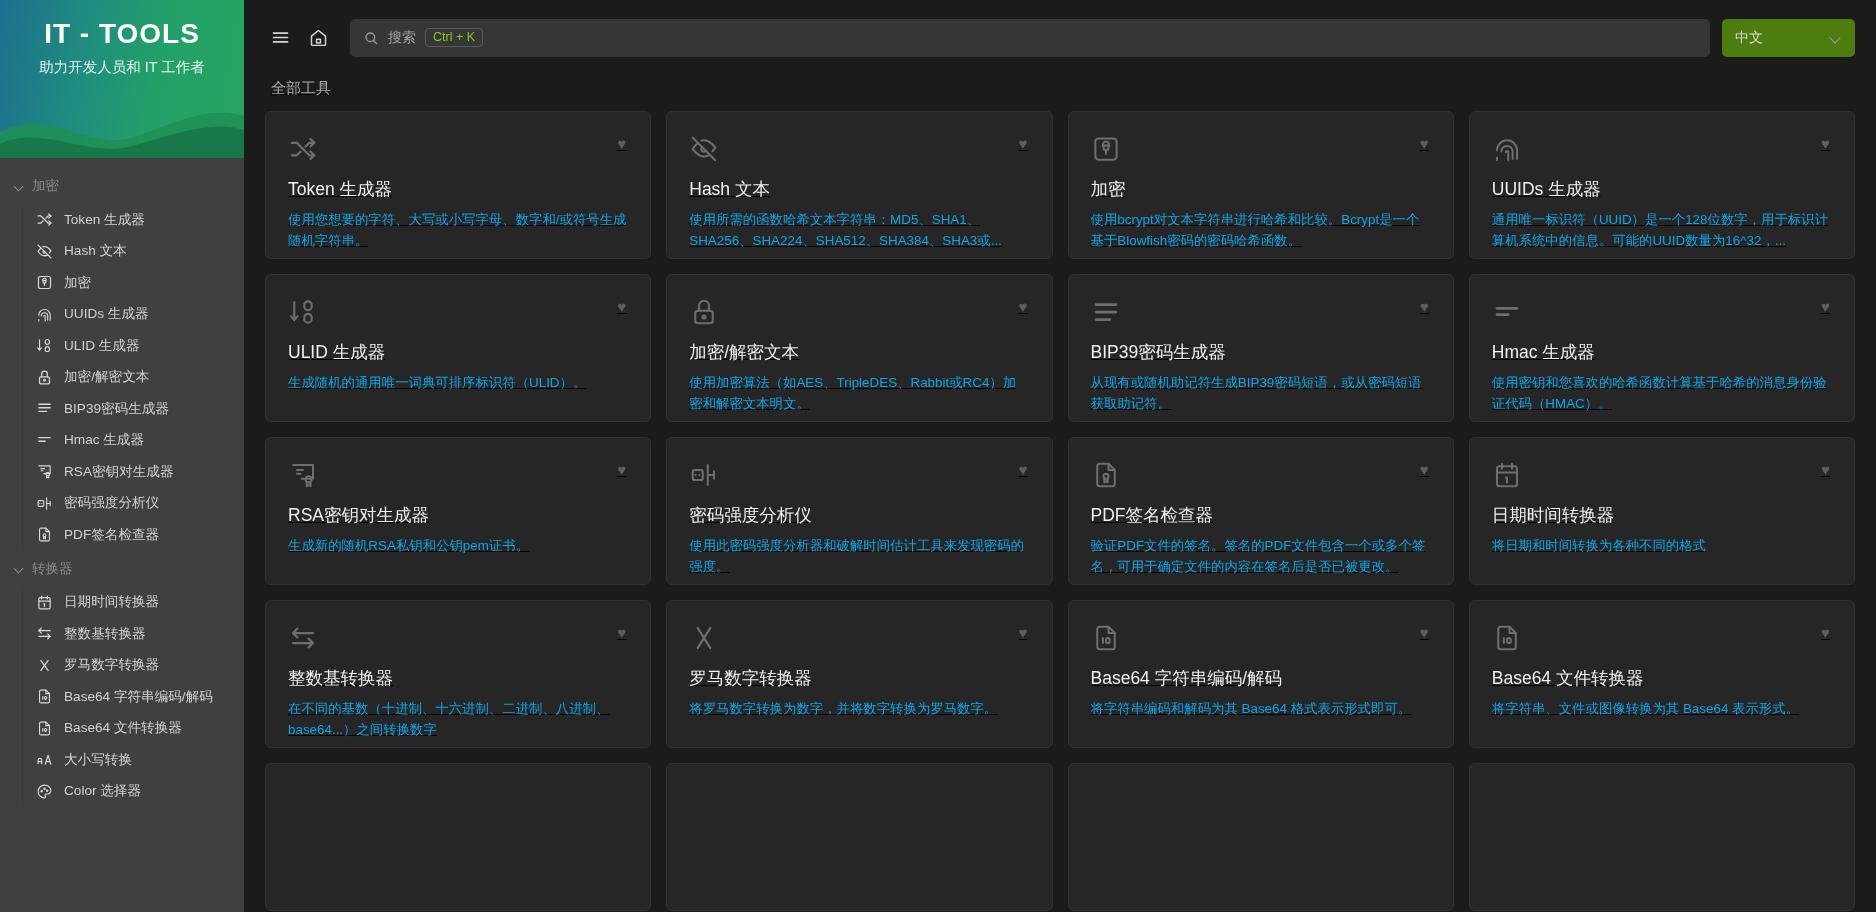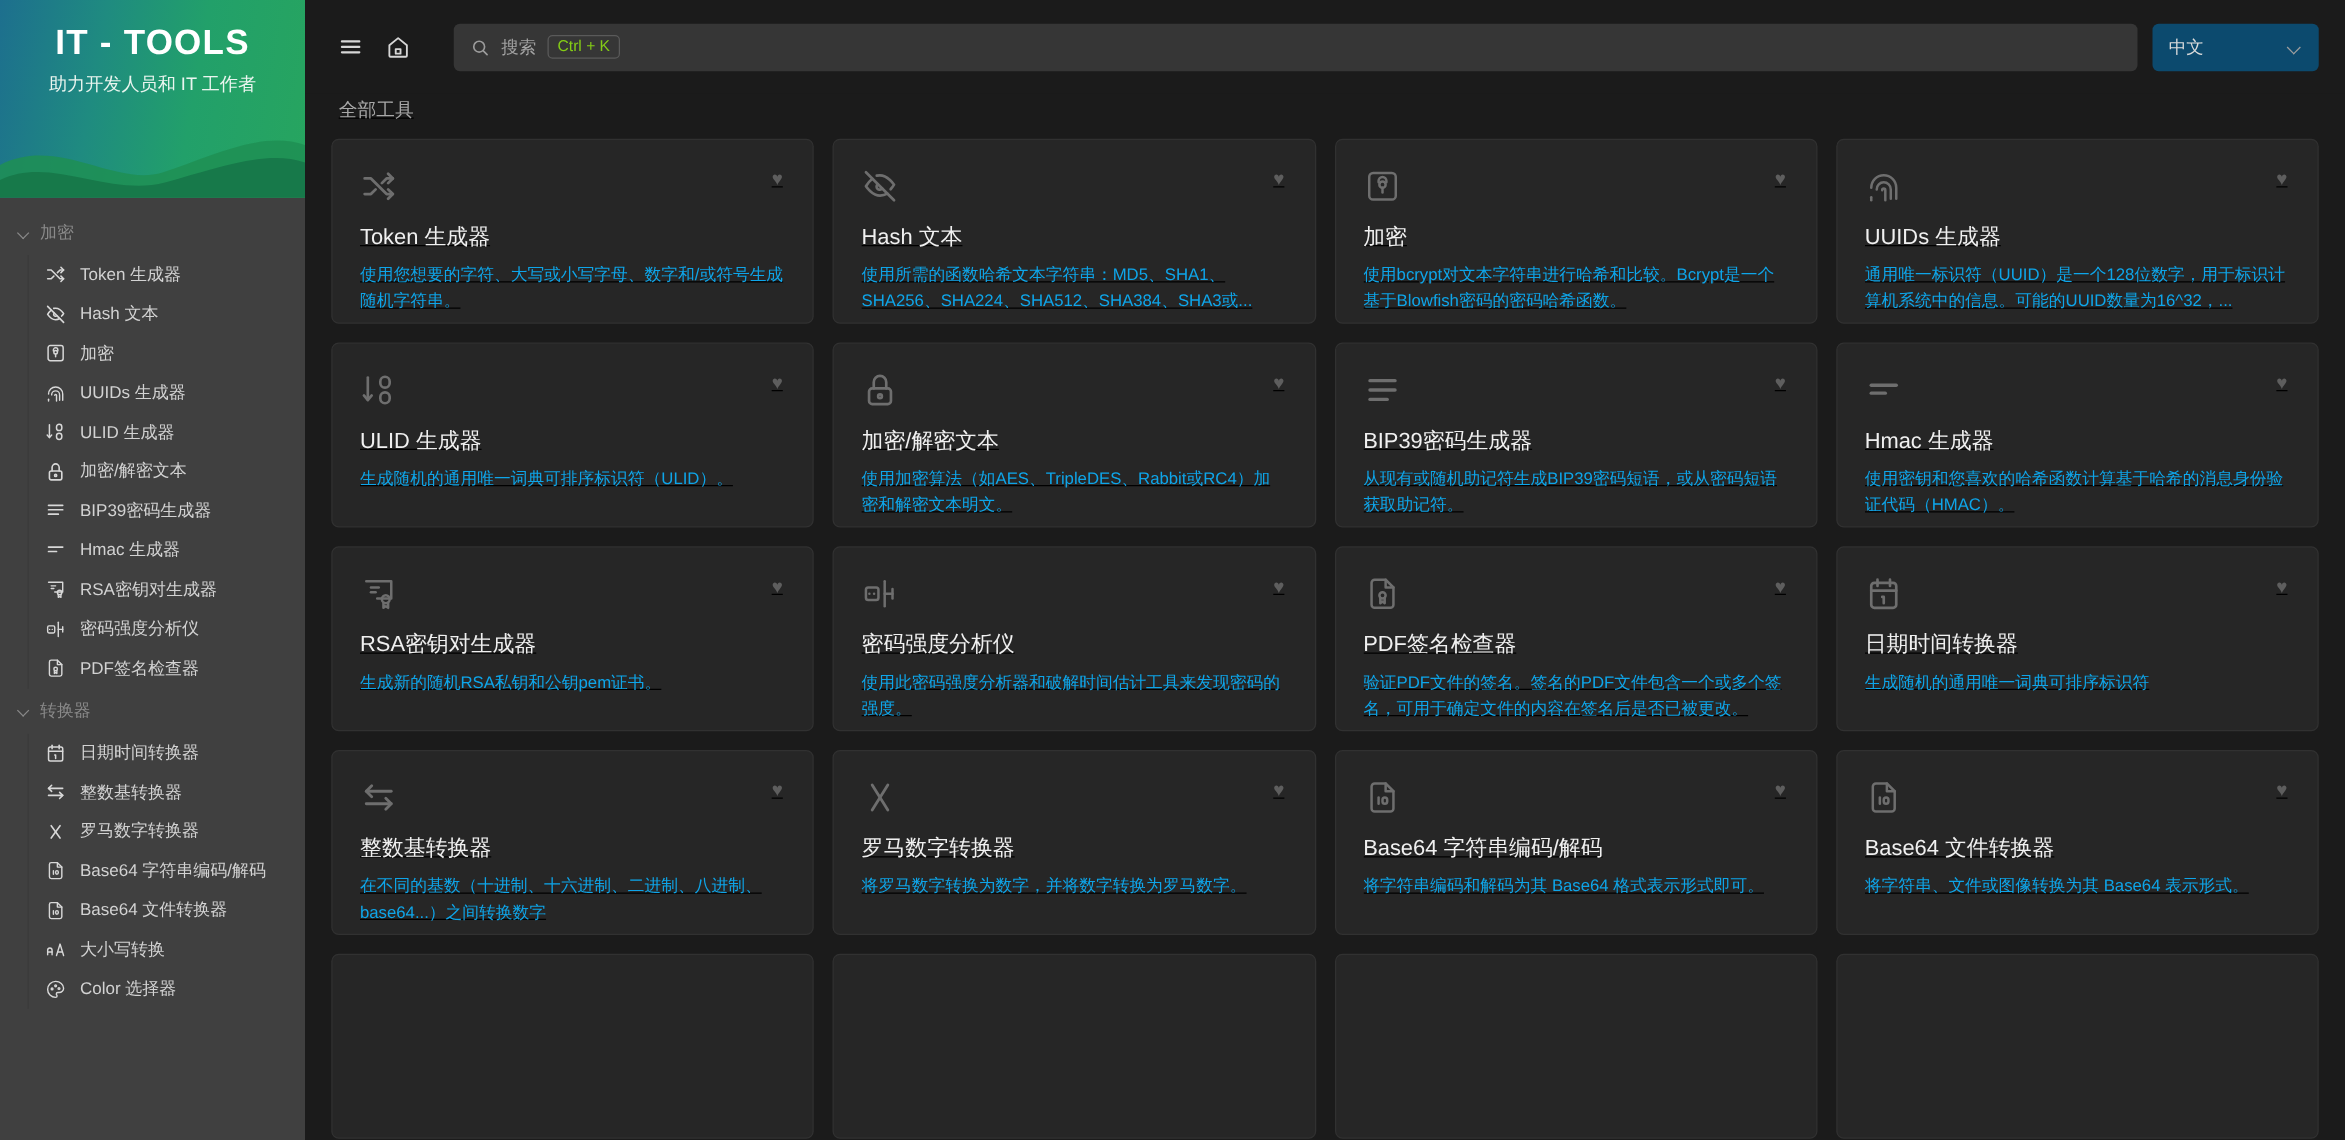--- a/index.html
+++ b/index.html
@@ -66,35 +66,35 @@
     background: #1b1b1b;
     display: flex; align-items: center;
     padding: 0 21px 0 17px; gap: 0;
   }
   .top-btn {
     width: 38px; height: 38px; display: flex; align-items: center; justify-content: center;
     border-radius: 5px; cursor: pointer; color: #d6d6d6;
   }
   .top-btn svg { width: 21px; height: 21px; display: block; }
   .search-wrap {
-    flex: 1; margin-left: 26px; margin-right: 12px;
+    flex: 1; margin-left: 13px; margin-right: 12px;
     height: 38px; background: #363636; border-radius: 5px;
     display: flex; align-items: center; padding: 0 13px; gap: 9px;
     cursor: text;
   }
   .search-ico { width: 16px; height: 16px; color: #9b9b9b; flex: none; }
   .search-ico svg { width: 16px; height: 16px; display: block; }
   .search-ph { font-size: 14px; color: #a2a2a2; }
   .kbd {
     font-size: 12.5px; color: #84cc16;
     border: 1px solid #5a5a5a; border-radius: 4px;
     padding: 2px 7px 3px 7px; line-height: 1;
   }
   .lang {
-    width: 133px; height: 38px; background: #0c4a6e; border-radius: 5px;
+    width: 133px; height: 38px; background: #4d7c0f; border-radius: 5px;
     display: flex; align-items: center; justify-content: space-between;
     padding: 0 13px; cursor: pointer;
   }
   .lang-label { font-size: 14px; color: #dcdcdc; }
   .lang-chev { width: 12px; height: 12px; position: relative; }
   .lang-chev::before {
     content: ""; position: absolute; left: 1px; top: 2px;
     width: 7px; height: 7px;
     border-right: 1.7px solid #9e9e9e; border-bottom: 1.7px solid #9e9e9e;
     transform: rotate(45deg);
@@ -581,21 +581,21 @@
                   <rect x="4" y="5" width="16" height="16" rx="2"></rect>
                   <path d="M4 10h16"></path>
                   <path d="M8 3v4"></path>
                   <path d="M16 3v4"></path>
                   <path d="M11 14h1v4"></path>
                 </svg>
               </span>
             <span class="fav">♥</span>
           </div>
           <div class="card-title">日期时间转换器</div>
-          <div class="card-desc">生成随机的通用唯一词典可排序标识符</div>
+          <div class="card-desc">将日期和时间转换为各种不同的格式</div>
         </div>
 
         <div class="card">
           <div class="card-top">
             <span class="card-ico">
                 <svg viewBox="0 0 24 24" fill="none" stroke="currentColor" stroke-width="1.8" stroke-linecap="round" stroke-linejoin="round">
                   <path d="M20 8H4"></path>
                   <path d="M7.5 4.5L4 8l3.5 3.5"></path>
                   <path d="M4 16h16"></path>
                   <path d="M16.5 12.5L20 16l-3.5 3.5"></path>

